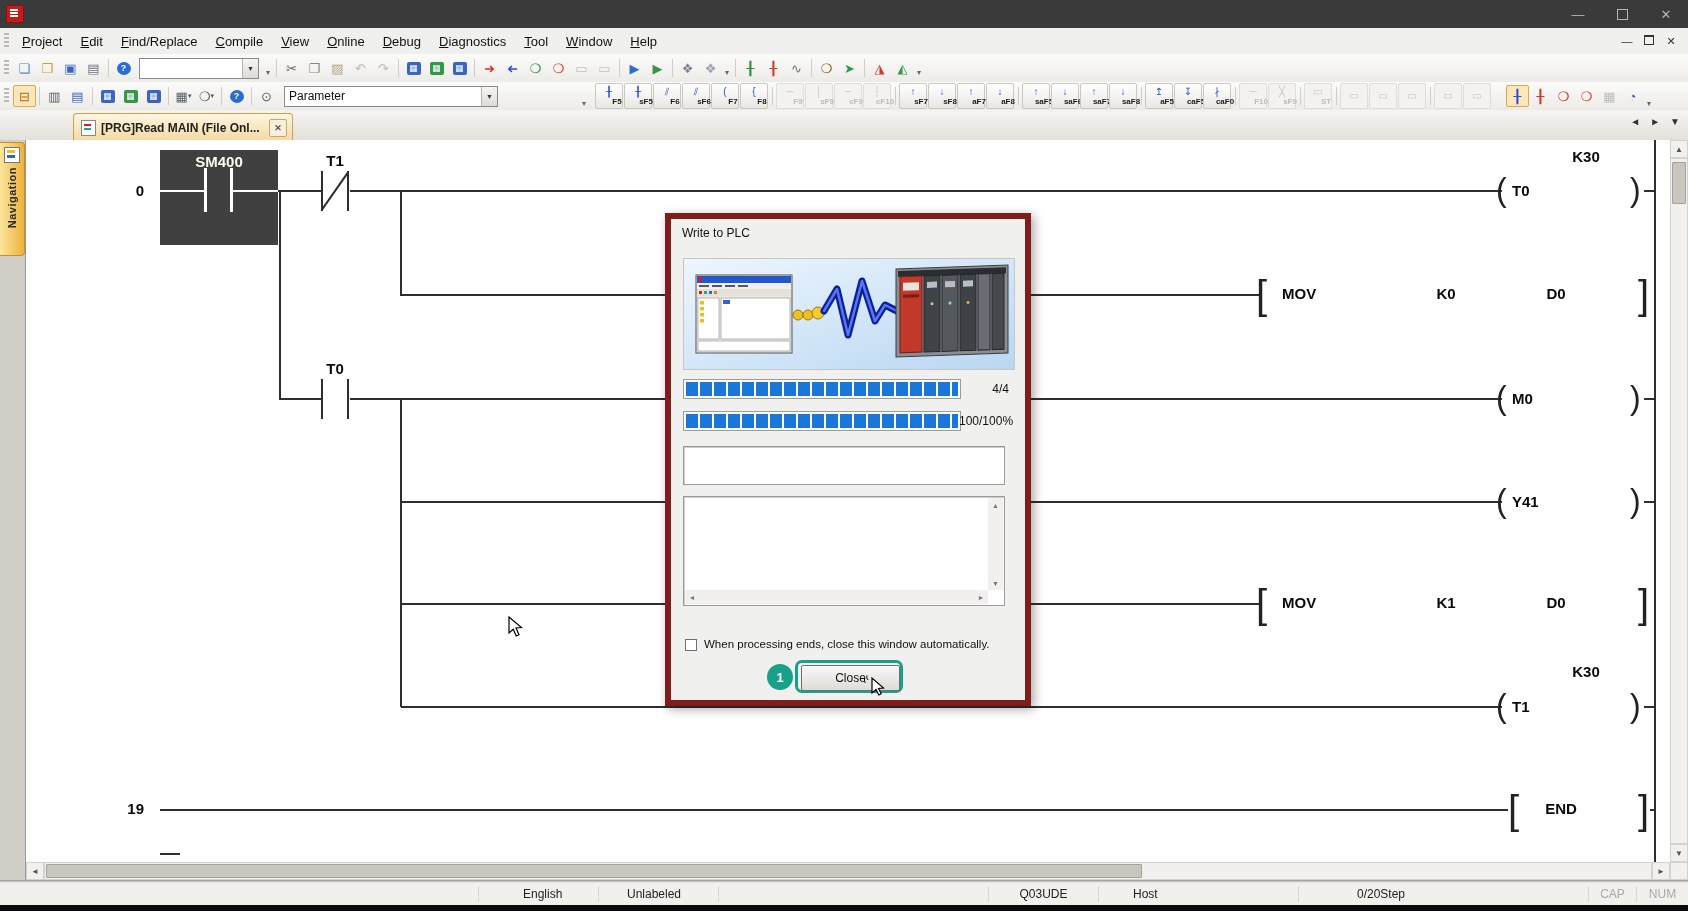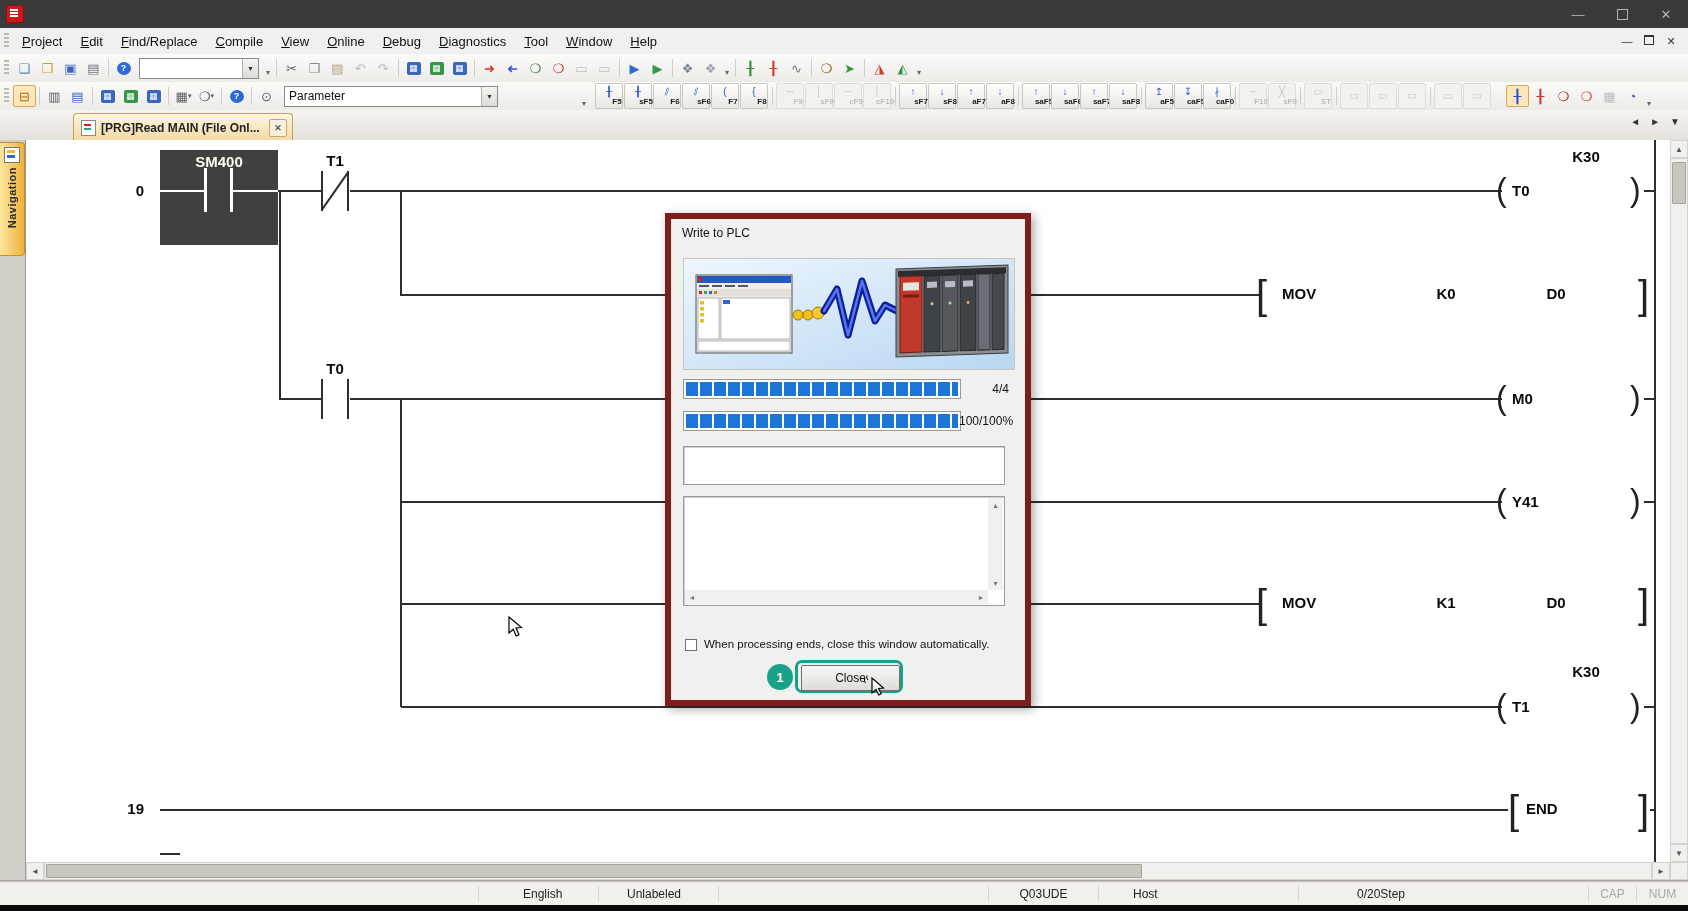--- a/index.html
+++ b/index.html
@@ -542,21 +542,21 @@
     <div class="hl" style="left:375px;top:566px;width:1101px;"></div>
     <div class="dev" style="left:1524px;top:523px;width:72px;">K30</div>
     <span class="paren" style="left:1470px;top:547px;">(</span>
     <div class="dev" style="left:1486px;top:558px;width:40px;text-align:left;">T1</div>
     <span class="paren" style="left:1604px;top:547px;">)</span>
     <div class="hl" style="left:1618px;top:566px;width:10px;"></div>
 
     <div class="rno" style="left:76px;top:660px;width:42px;">19</div>
     <div class="hl" style="left:134px;top:669px;width:1348px;"></div>
     <span class="brak" style="left:1482px;top:647px;">[</span>
-    <div class="dev" style="left:1500px;top:660px;width:70px;text-align:left;">END</div>
+    <div class="dev" style="left:1500px;top:660px;width:70px;text-align:center;">END</div>
     <span class="brak" style="left:1612px;top:647px;">]</span>
     <div class="hl" style="left:1624px;top:669px;width:4px;"></div>
     <div class="hl" style="left:134px;top:713px;width:20px;"></div>
   </div>
 
   <div class="sb" style="left:1670px;top:140px;width:18px;height:18px;">▲</div>
   <div class="sb" style="left:1670px;top:158px;width:18px;height:686px;"></div>
   <div class="sbthumb" style="left:1672px;top:162px;width:14px;height:42px;"></div>
   <div class="sb" style="left:1670px;top:844px;width:18px;height:18px;">▼</div>
 

